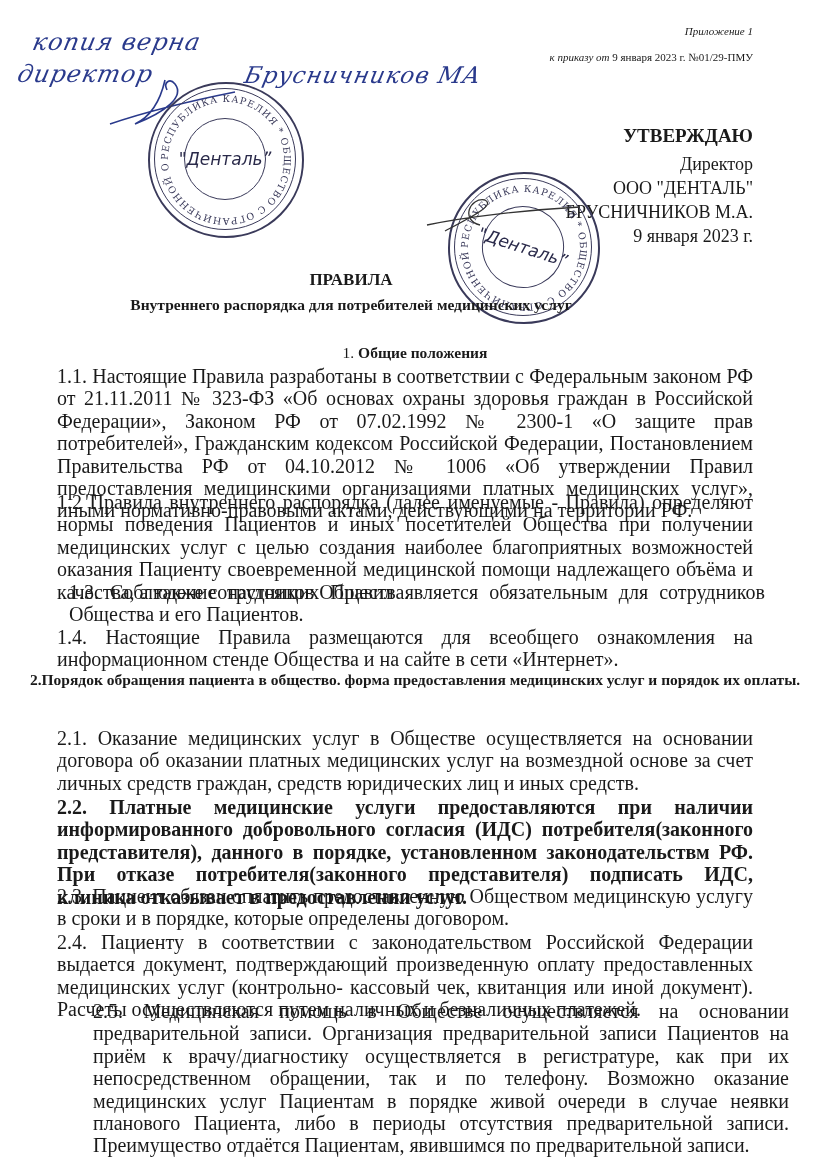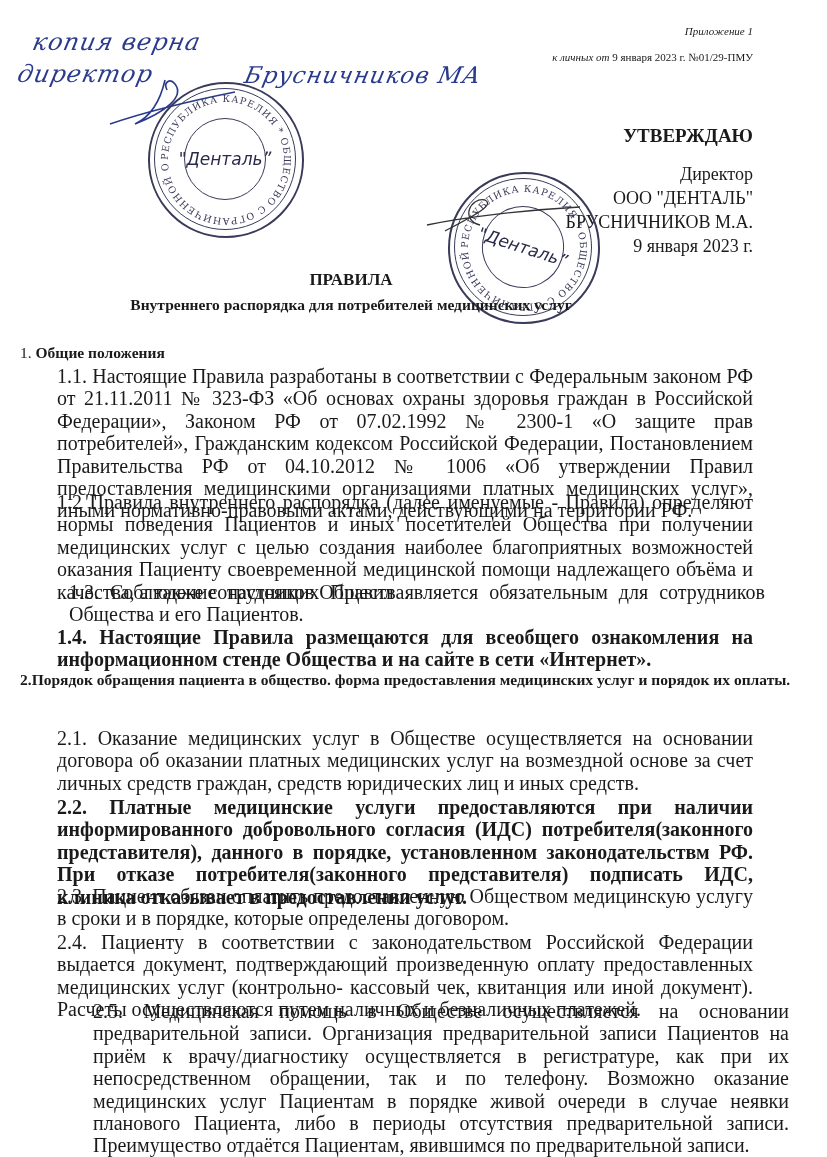--- a/index.html
+++ b/index.html
@@ -8,49 +8,49 @@
 
   .handwriting { position: absolute; font-family: "DejaVu Serif", serif; font-style: italic; color: #2a3a8c; font-size: 24px; letter-spacing: 1px; transform: skewX(-12deg); }
   .hw-line1 { left: 33px; top: 28px; }
   .hw-line2 { left: 18px; top: 60px; }
   .hw-sig { left: 245px; top: 62px; font-size: 23px; }
 
   .annex { position: absolute; right: 74px; top: 18px; text-align: right; font-size: 11px; line-height: 26px; }
   .annex .it { font-style: italic; }
 
   .approve { position: absolute; right: 74px; top: 124px; text-align: right; font-size: 18px; line-height: 24px; }
-  .approve .hdr { font-weight: bold; font-size: 19px; margin-bottom: 14px; }
+  .approve .hdr { font-weight: bold; font-size: 19px; margin-bottom: 4px; }
 
   .stamp { position: absolute; border-radius: 50%; border: 2px solid #3a3a5a; }
   .stamp .inner { position: absolute; border-radius: 50%; border: 1.5px solid #3a3a5a; }
   .stamp .center { position: absolute; border-radius: 50%; border: 1.5px solid #3a3a5a; display: flex; align-items: center; justify-content: center; font-family: "DejaVu Sans", sans-serif; font-style: italic; font-size: 17px; color: #2a2a4a; }
   .stamp1 { left: 148px; top: 82px; width: 152px; height: 152px; }
   .stamp1 .inner { left: 4px; top: 4px; width: 140px; height: 140px; }
   .stamp1 .center { left: 34px; top: 34px; width: 80px; height: 80px; }
   .stamp2 { left: 448px; top: 172px; width: 148px; height: 148px; }
   .stamp2 .inner { left: 4px; top: 4px; width: 136px; height: 136px; }
   .stamp2 .center { left: 32px; top: 32px; width: 80px; height: 80px; transform: rotate(18deg); }
   .stamp svg { position: absolute; left: 0; top: 0; }
 
   .sig-stroke { position: absolute; }
 
   .title { position: absolute; left: 0; width: 702px; text-align: center; font-weight: bold; }
   .title-main { top: 270px; font-size: 17px; }
   .title-sub { top: 296px; font-size: 15.5px; }
 
-  .section-h { position: absolute; left: 20px; width: 790px; text-align: left; font-weight: bold; font-size: 15.5px; line-height: 23px; }
+  .section-h { position: absolute; left: 20px; width: 790px; text-align: center; font-weight: bold; font-size: 15.5px; line-height: 23px; }
   .sec1 { top: 341px; font-weight: normal; }
   .sec1 b { font-weight: bold; }
   .sec2 { top: 668px; }
 
   .para { position: absolute; left: 57px; width: 696px; font-size: 20px; line-height: 22.4px; text-align: justify; }
   .p11 { top: 365px; }
   .p12 { top: 491px; }
   .p13 { top: 581px; margin-left: 12px; }
-  .p14 { top: 626px; font-weight: bold; }
+  .p14 { top: 626px; }
   .p21 { top: 727px; }
   .p22 { top: 796px; font-weight: bold; }
   .p23 { top: 885px; }
   .p24 { top: 931px; }
   .p25 { top: 1000px; margin-left: 36px; }
 </style>
 </head>
 <body>
 
 <div class="page">
@@ -58,21 +58,21 @@
   <div class="handwriting hw-line1">копия верна</div>
   <div class="handwriting hw-line2">директор</div>
   <div class="handwriting hw-sig">Брусничников МА</div>
 
   <svg class="sig-stroke" style="left:105px;top:72px" width="140" height="60" viewBox="0 0 140 60">
     <path d="M5 52 C40 40, 90 28, 130 20 M60 8 C55 30, 45 45, 30 52 C60 40, 80 25, 70 12 C65 6, 58 10, 62 18" fill="none" stroke="#2a3a8c" stroke-width="1.6"></path>
   </svg>
 
   <div class="annex">
     <div class="it">Приложение 1</div>
-    <div><span class="it">к личных от</span> <span>9 января 2023 г. №01/29-ПМУ</span></div>
+    <div><span class="it">к приказу от</span> <span>9 января 2023 г. №01/29-ПМУ</span></div>
   </div>
 
   <div class="approve">
     <div class="hdr">УТВЕРЖДАЮ</div>
     <div>Директор</div>
     <div>ООО "ДЕНТАЛЬ"</div>
     <div>БРУСНИЧНИКОВ М.А.</div>
     <div>9 января 2023 г.</div>
   </div>
 

